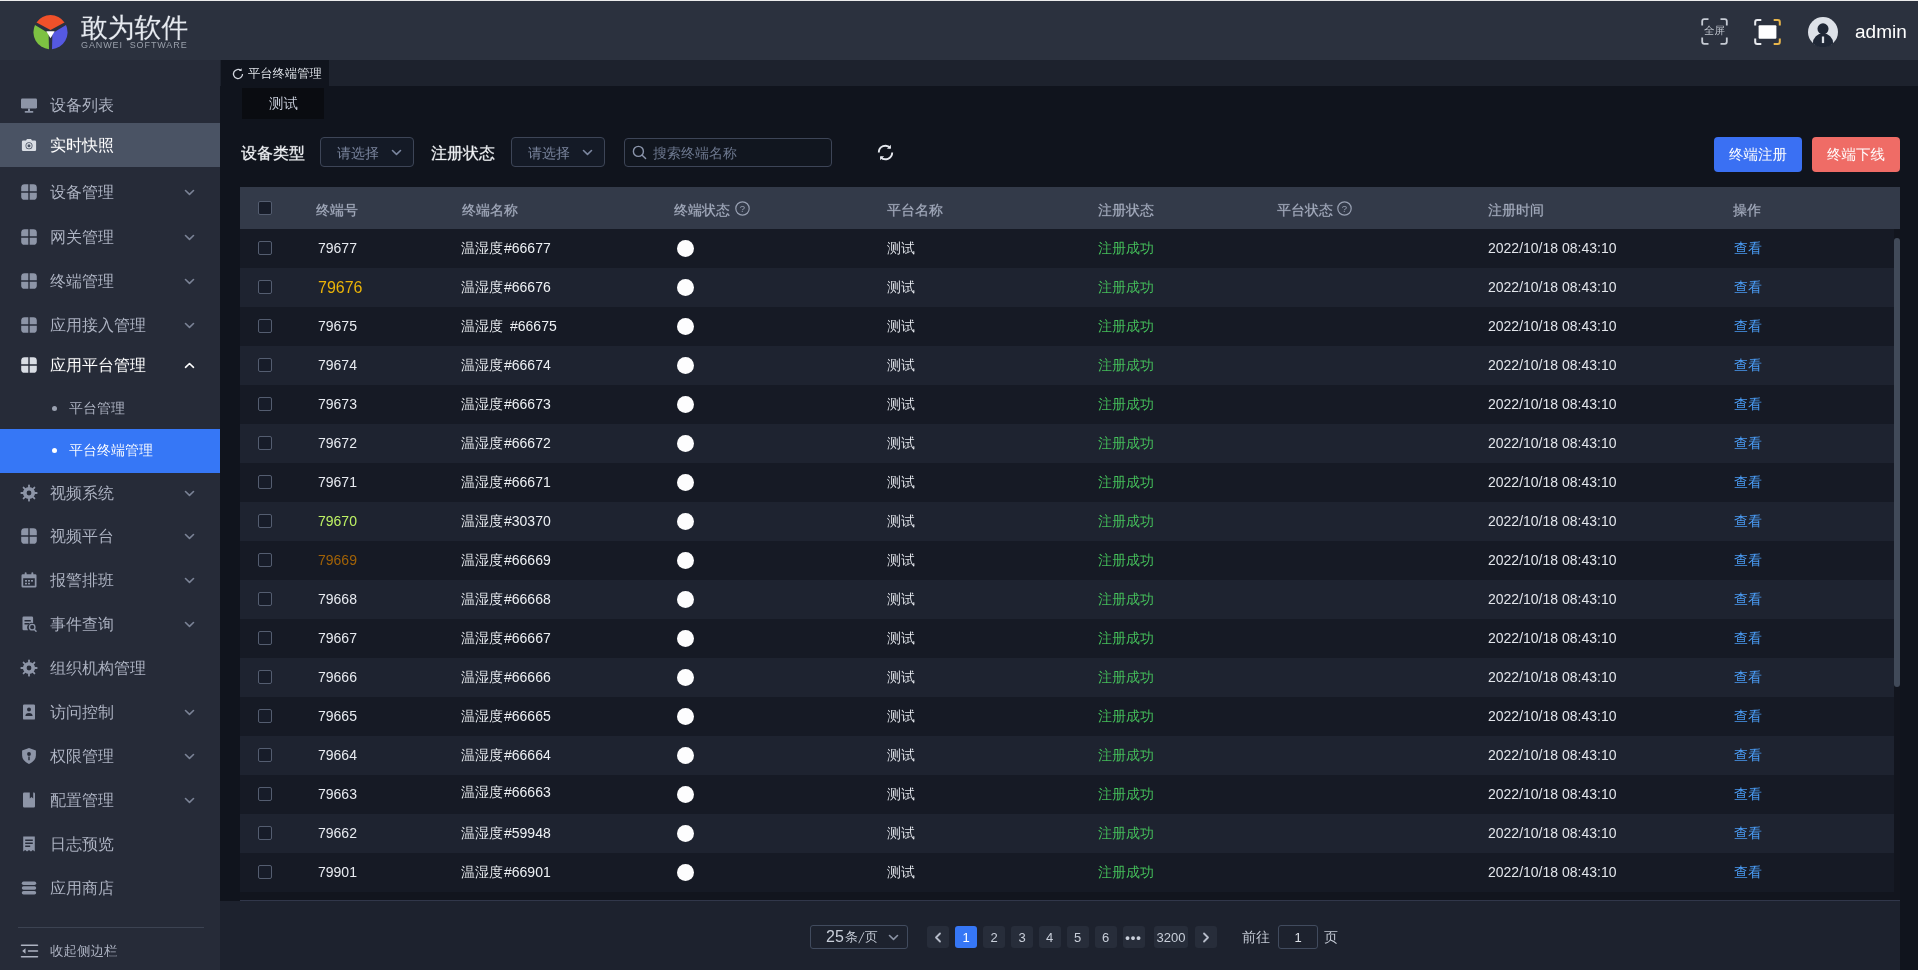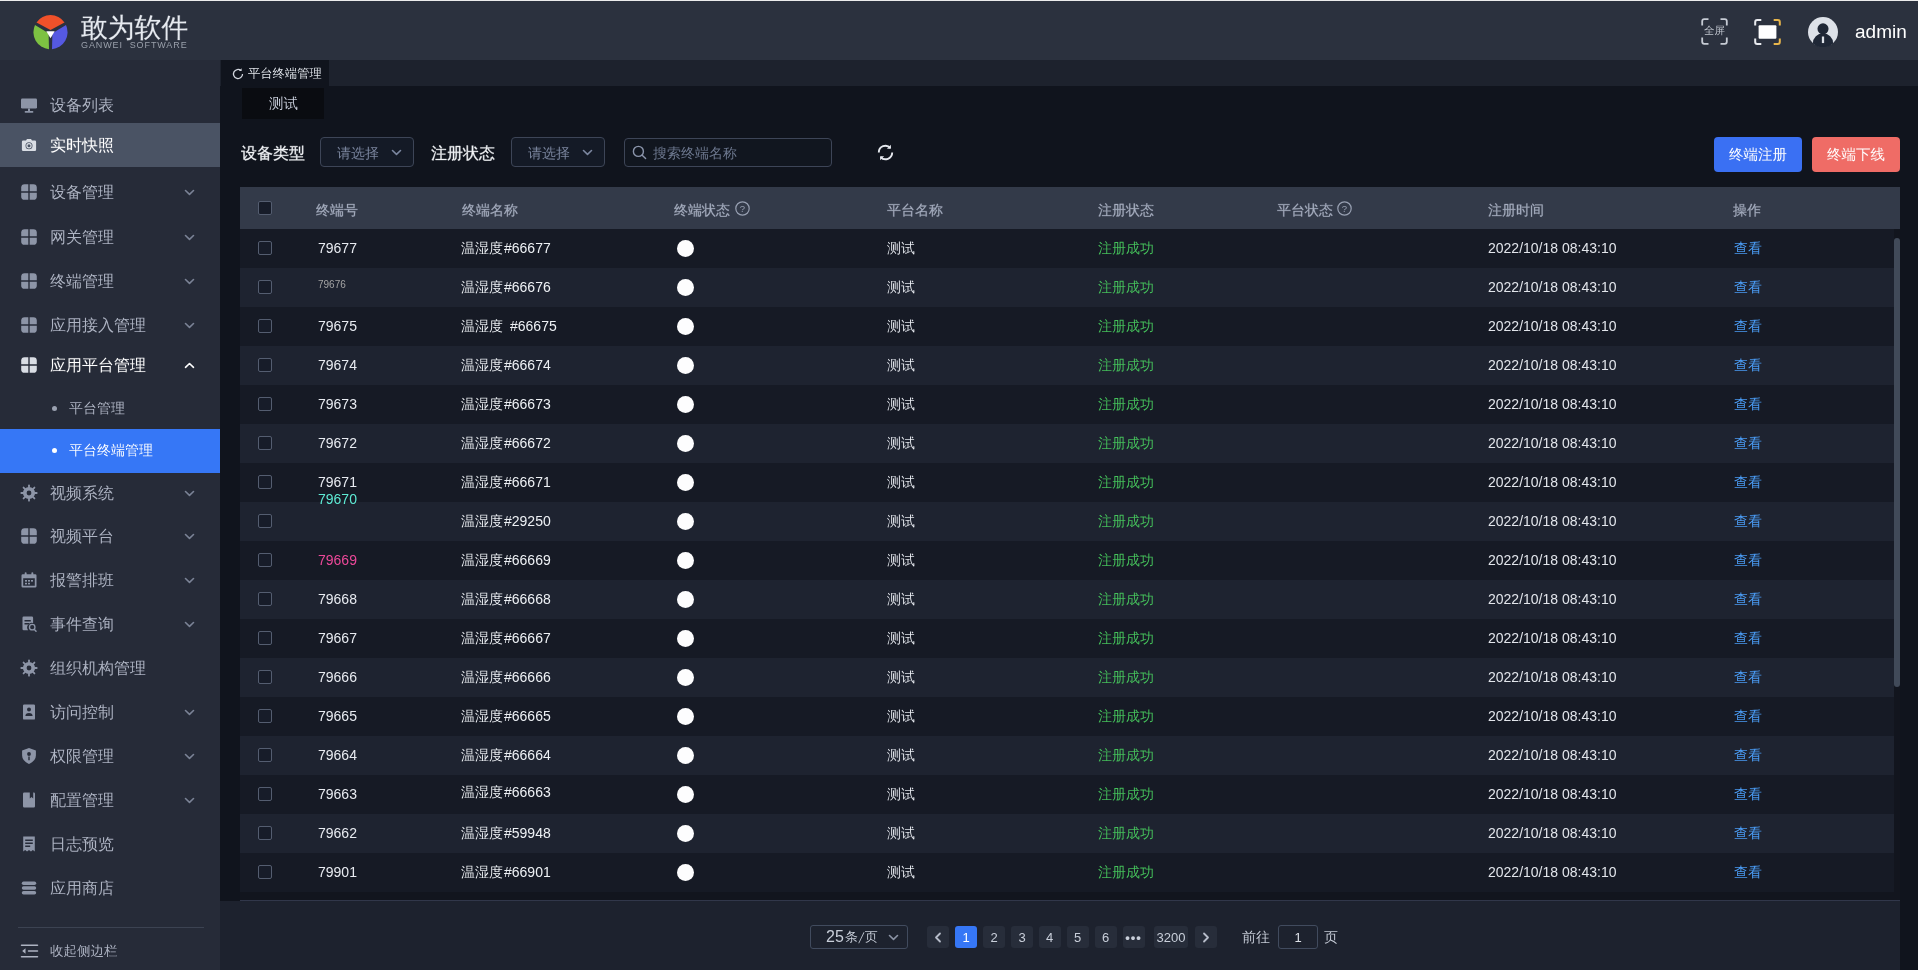--- a/index.html
+++ b/index.html
@@ -931,21 +931,21 @@
     </div>
     <div class="ab" style="left:1488px;top:240px;font-size:14px;color:#e2e5eb">2022/10/18 08:43:10</div>
     <div class="ab flex" style="left:1734px;top:240px;height:16px;color:#4b9df6">
       <svg class="z" style="width:28px;height:14.27px;" viewBox="0 -872 2048 1044">
         <use href="#c26597" x="0"></use>
         <use href="#c30475" x="1024"></use>
       </svg>
     </div>
     <div class="ab" style="left:240px;top:268px;width:1654px;height:39px;background:#1e2330"></div>
     <div class="ab" style="left:258px;top:280px;width:14px;height:14px;background:#171c29;border:1px solid #545d70;border-radius:2px"></div>
-    <div class="ab" style="left:318px;top:279px;font-size:10px;color:#a3a3a3">79676</div>
+    <div class="ab" style="left:318px;top:279px;font-size:16px;color:#eab308">79676</div>
     <div class="ab flex" style="left:461px;top:278px;height:18px;color:#eef1f5">
       <svg class="z" style="width:42px;height:14.27px;" viewBox="0 -872 3072 1044">
         <use href="#c28201" x="0"></use>
         <use href="#c28287" x="1024"></use>
         <use href="#c24230" x="2048"></use>
       </svg>
       <span style="font-size:14px;margin-left:1px">#66676</span>
     </div>
     <div class="ab" style="left:677px;top:279px;width:17px;height:17px;border-radius:50%;background:#fdfdfe"></div>
     <div class="ab flex" style="left:887px;top:279px;height:16px;color:#e8ebf1">
@@ -1129,28 +1129,28 @@
     </div>
     <div class="ab" style="left:1488px;top:474px;font-size:14px;color:#e2e5eb">2022/10/18 08:43:10</div>
     <div class="ab flex" style="left:1734px;top:474px;height:16px;color:#4b9df6">
       <svg class="z" style="width:28px;height:14.27px;" viewBox="0 -872 2048 1044">
         <use href="#c26597" x="0"></use>
         <use href="#c30475" x="1024"></use>
       </svg>
     </div>
     <div class="ab" style="left:240px;top:502px;width:1654px;height:39px;background:#1e2330"></div>
     <div class="ab" style="left:258px;top:514px;width:14px;height:14px;background:#171c29;border:1px solid #545d70;border-radius:2px"></div>
-    <div class="ab" style="left:318px;top:491px;font-size:14px;color:#5eead4">79670</div>
+    <div class="ab" style="left:318px;top:513px;font-size:14px;color:#bef264">79670</div>
     <div class="ab flex" style="left:461px;top:512px;height:18px;color:#eef1f5">
       <svg class="z" style="width:42px;height:14.27px;" viewBox="0 -872 3072 1044">
         <use href="#c28201" x="0"></use>
         <use href="#c28287" x="1024"></use>
         <use href="#c24230" x="2048"></use>
       </svg>
-      <span style="font-size:14px;margin-left:1px">#29250</span>
+      <span style="font-size:14px;margin-left:1px">#30370</span>
     </div>
     <div class="ab" style="left:677px;top:513px;width:17px;height:17px;border-radius:50%;background:#fdfdfe"></div>
     <div class="ab flex" style="left:887px;top:513px;height:16px;color:#e8ebf1">
       <svg class="z" style="width:28px;height:14.27px;" viewBox="0 -872 2048 1044">
         <use href="#c27979" x="0"></use>
         <use href="#c35797" x="1024"></use>
       </svg>
     </div>
     <div class="ab flex" style="left:1098px;top:513px;height:16px;color:#45c15b">
       <svg class="z" style="width:56px;height:14.27px;" viewBox="0 -872 4096 1044">
@@ -1162,21 +1162,21 @@
     </div>
     <div class="ab" style="left:1488px;top:513px;font-size:14px;color:#e2e5eb">2022/10/18 08:43:10</div>
     <div class="ab flex" style="left:1734px;top:513px;height:16px;color:#4b9df6">
       <svg class="z" style="width:28px;height:14.27px;" viewBox="0 -872 2048 1044">
         <use href="#c26597" x="0"></use>
         <use href="#c30475" x="1024"></use>
       </svg>
     </div>
     <div class="ab" style="left:240px;top:541px;width:1654px;height:39px;background:#161a25"></div>
     <div class="ab" style="left:258px;top:553px;width:14px;height:14px;background:#171c29;border:1px solid #545d70;border-radius:2px"></div>
-    <div class="ab" style="left:318px;top:552px;font-size:14px;color:#ec4899">79669</div>
+    <div class="ab" style="left:318px;top:552px;font-size:14px;color:#a16207">79669</div>
     <div class="ab flex" style="left:461px;top:551px;height:18px;color:#eef1f5">
       <svg class="z" style="width:42px;height:14.27px;" viewBox="0 -872 3072 1044">
         <use href="#c28201" x="0"></use>
         <use href="#c28287" x="1024"></use>
         <use href="#c24230" x="2048"></use>
       </svg>
       <span style="font-size:14px;margin-left:1px">#66669</span>
     </div>
     <div class="ab" style="left:677px;top:552px;width:17px;height:17px;border-radius:50%;background:#fdfdfe"></div>
     <div class="ab flex" style="left:887px;top:552px;height:16px;color:#e8ebf1">

